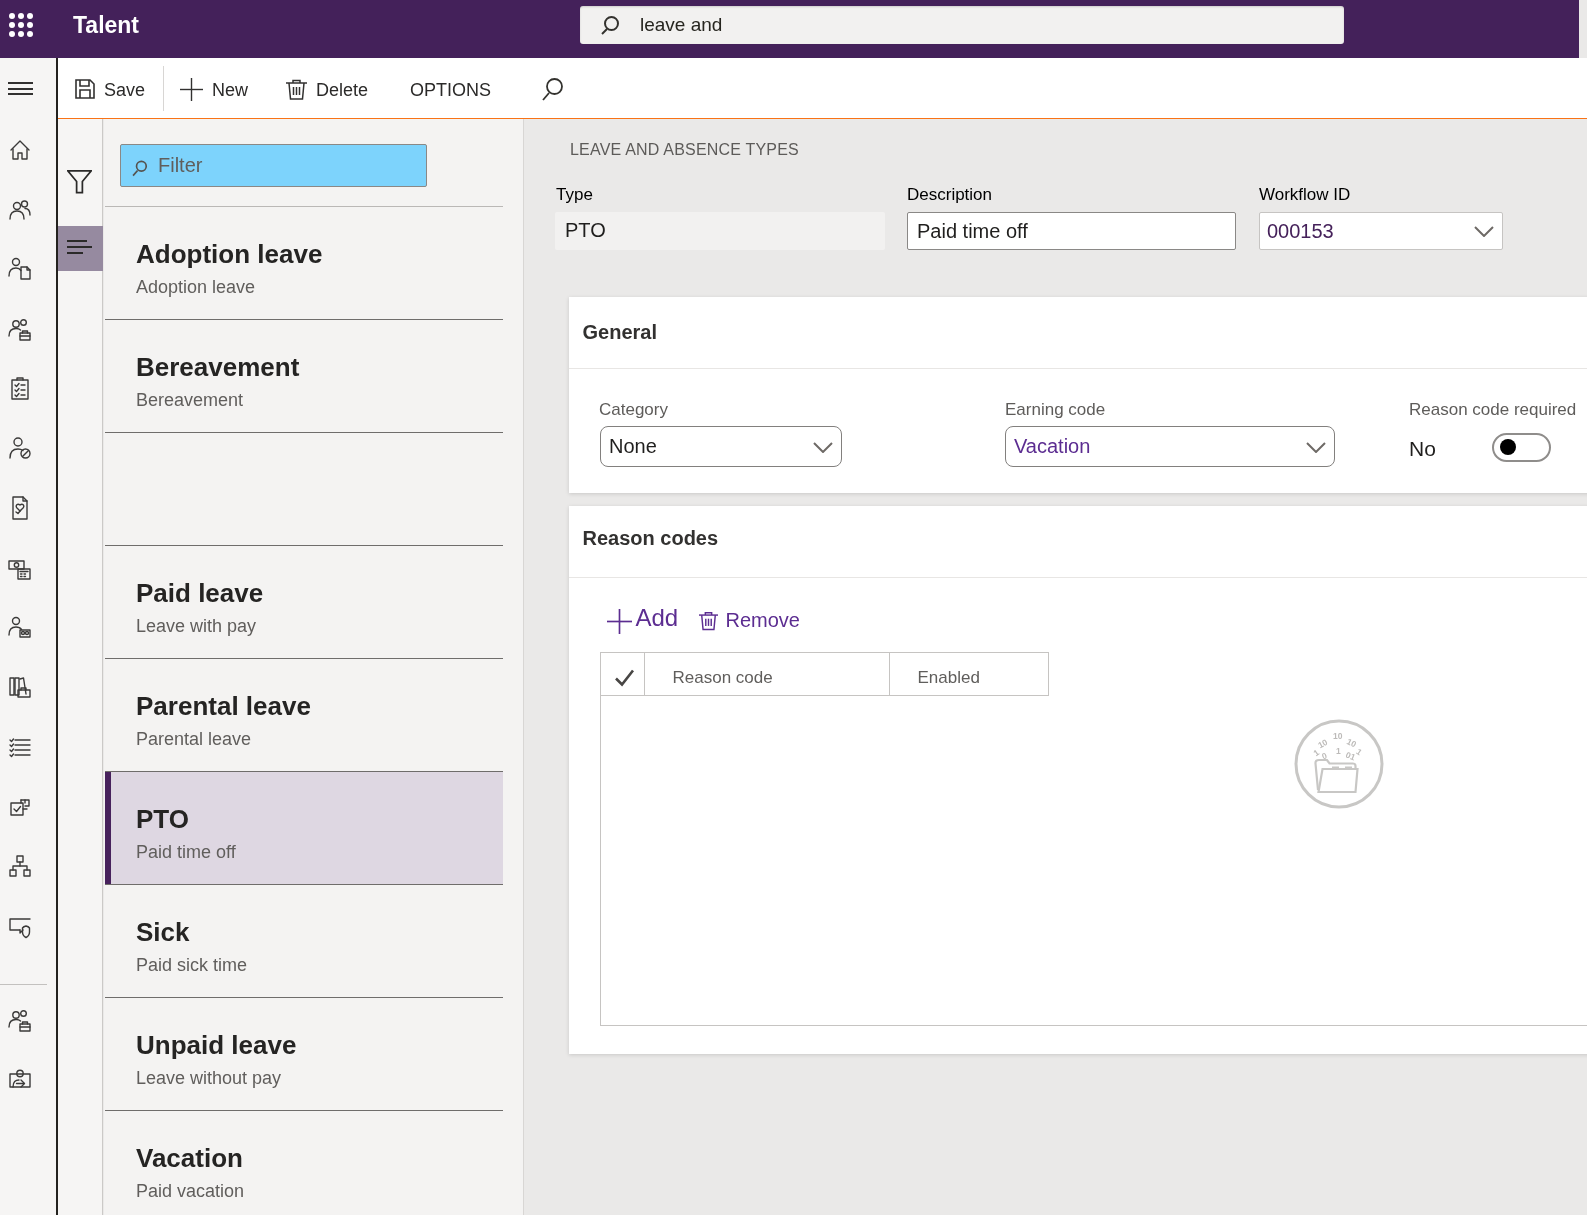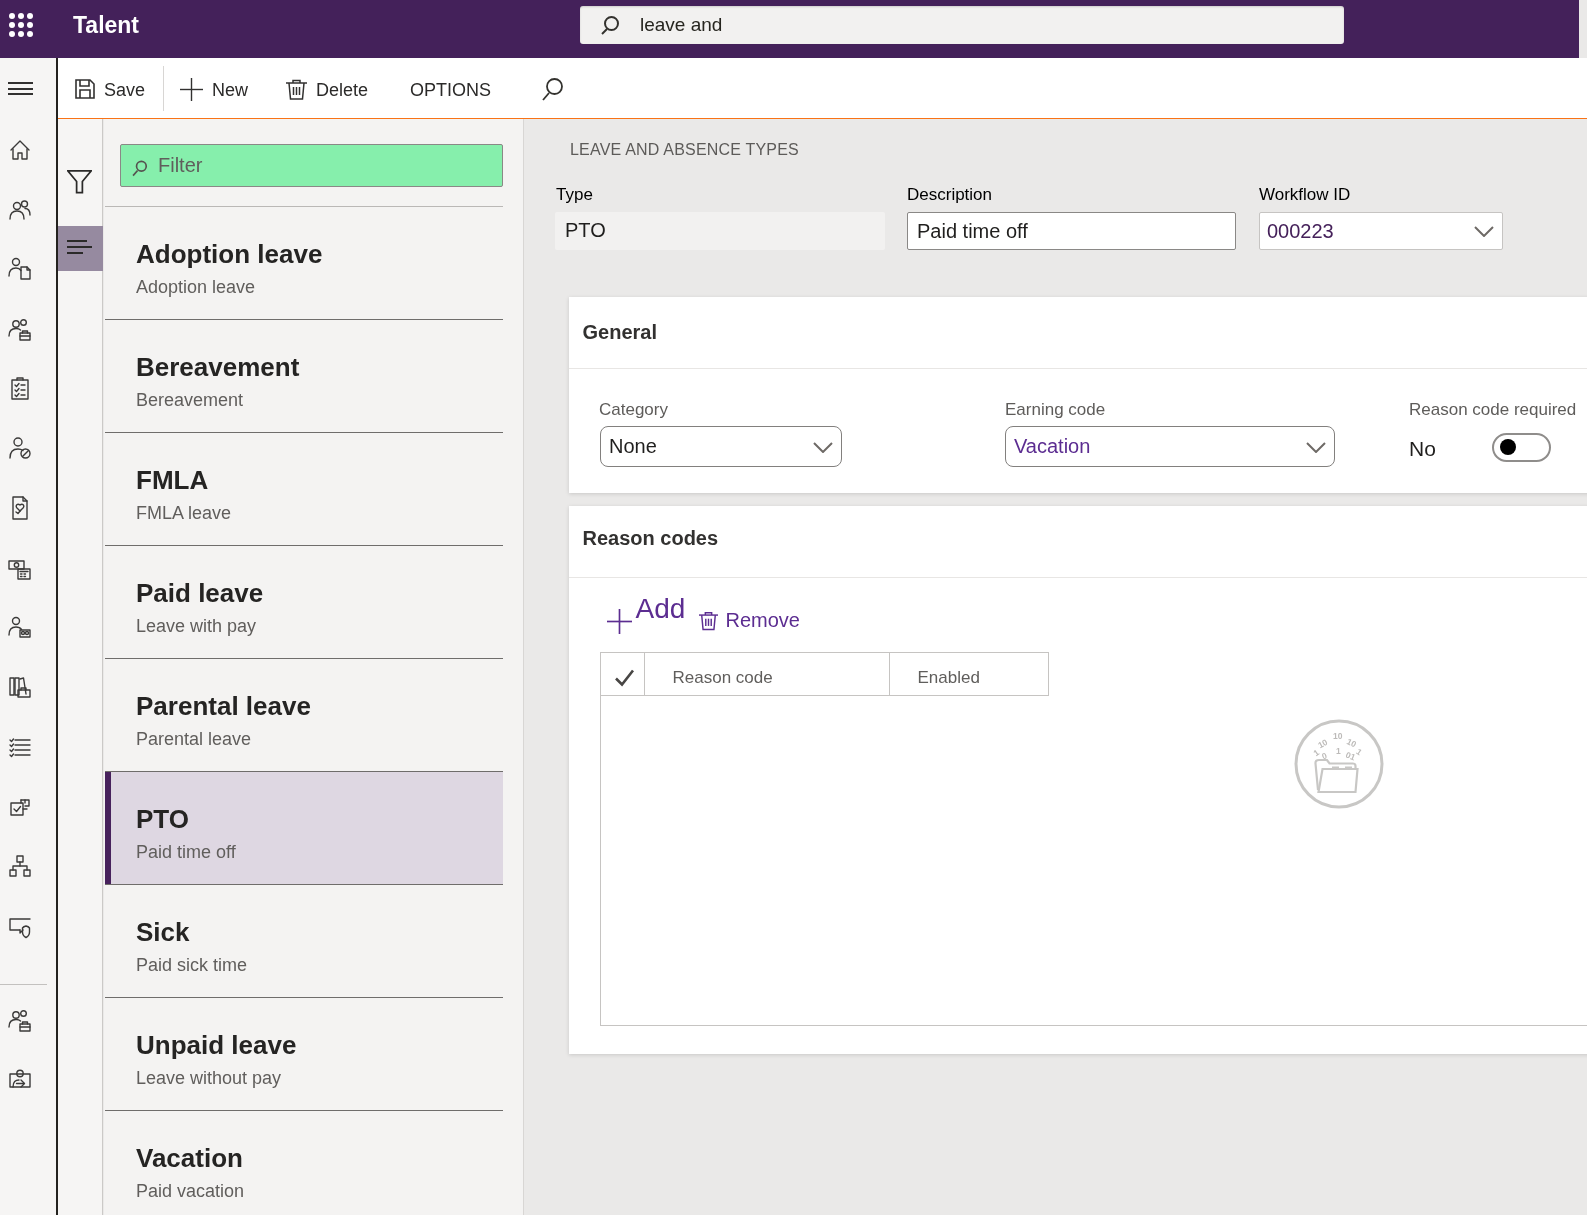--- a/index.html
+++ b/index.html
@@ -22,21 +22,21 @@
 #sidebar{position:absolute;left:0;top:58px;width:56px;height:1157px;background:#f6f5f4}
 #sideline{position:absolute;left:56px;top:58px;width:2px;height:1157px;background:#24221f}
 #sidebar svg{position:absolute;left:8px}
 #sidesep{position:absolute;left:0;top:984px;width:47px;height:1px;background:#c3c1bf}
 
 #rail{position:absolute;left:58px;top:119px;width:45px;height:1096px;background:#f6f5f4;border-right:1px solid #cbc9c7}
 #railsel{position:absolute;left:58px;top:226px;width:45px;height:45px;background:#968aa0}
 #railsel div{position:absolute;left:9px;height:2px;background:#2b2a29}
 
 #list{position:absolute;left:104px;top:119px;width:420px;height:1096px;background:#f4f3f2;border-right:1px solid #d8d6d4}
-#filterbox{position:absolute;left:16px;top:25px;width:383px;height:43px;background:#86efac;border:1px solid #8a8886;border-radius:2px}
+#filterbox{position:absolute;left:16px;top:25px;width:307px;height:43px;background:#7dd3fc;border:1px solid #8a8886;border-radius:2px}
 #filterbox .ph{position:absolute;left:37px;top:0;height:41px;line-height:41px;color:#605e5c;font-size:20px}
 .lsep{position:absolute;left:1px;width:398px;height:1px;background:#6f6d6b}
 .item{position:absolute;left:1px;width:398px;height:112px}
 .item .t1{position:absolute;left:31px;top:32px;font-size:26px;font-weight:bold;color:#252423}
 .item .t2{position:absolute;left:31px;top:70px;font-size:18px;color:#605e5c}
 .item.sel{background:#ded7e2}
 .item.sel .bar{position:absolute;left:0;top:0;width:6px;height:100%;background:#47215c}
 
 #content{position:absolute;left:524px;top:119px;width:1063px;height:1096px;background:#eae9e8}
 #caption{position:absolute;left:46px;top:22px;font-size:16px;color:#5d5b59;letter-spacing:0.2px}
@@ -263,24 +263,20 @@
     <div class="item" style="top: 87.5px;">
       <div class="t1">Adoption leave</div>
       <div class="t2">Adoption leave</div>
     </div>
     <div class="lsep" style="top: 199.5px;"></div>
     <div class="item" style="top: 200.5px;">
       <div class="t1">Bereavement</div>
       <div class="t2">Bereavement</div>
     </div>
     <div class="lsep" style="top: 312.5px;"></div>
-    <div class="item" style="top: 313.5px;">
-      <div class="t1">FMLA</div>
-      <div class="t2">FMLA leave</div>
-    </div>
     <div class="lsep" style="top: 425.5px;"></div>
     <div class="item" style="top: 426.5px;">
       <div class="t1">Paid leave</div>
       <div class="t2">Leave with pay</div>
     </div>
     <div class="lsep" style="top: 538.5px;"></div>
     <div class="item" style="top: 539.5px;">
       <div class="t1">Parental leave</div>
       <div class="t2">Parental leave</div>
     </div>
@@ -312,21 +308,21 @@
   <div class="flabel" style="left:32px">Type</div>
   <div class="flabel" style="left:383px">Description</div>
   <div class="flabel" style="left:735px">Workflow ID</div>
   <div class="fbox" id="fType">
       <div class="v" style="left:10px">PTO</div>
     </div>
   <div class="fbox" id="fDesc">
       <div class="v" style="left:9px">Paid time off</div>
     </div>
   <div class="fbox" id="fWork">
-      <div class="v purp" style="left:7px;color:#45215a">000223</div>
+      <div class="v purp" style="left:7px;color:#45215a">000153</div>
     <svg class="chev" style="right:8px;top:13px" viewBox="0 0 20 11" fill="none" stroke="#6e6a66" stroke-width="2">
         <path d="M1 1 L10 10 L19 1"></path>
       </svg>
   </div>
 
   <div class="card" id="cardGeneral" style="top:178px;height:196px">
     <div class="ctitle" style="top:24px">General</div>
     <div class="cdiv" style="top:71px"></div>
     <div class="glabel" style="left:30.5px;top:102.5px">Category</div>
     <div class="gsel" style="left:31.5px;top:129px;width:242px">
@@ -349,21 +345,21 @@
       </div>
   </div>
 
   <div class="card" id="cardReason" style="top:386.5px;height:548px">
     <div class="ctitle" style="top:21px">Reason codes</div>
     <div class="cdiv" style="top:71px"></div>
     <svg style="position:absolute;left:38px;top:103px" width="25" height="25" viewBox="0 0 24 24" stroke="#5c2d91" stroke-width="1.6">
         <line x1="12" y1="0" x2="12" y2="24"></line>
         <line x1="0" y1="12" x2="24" y2="12"></line>
       </svg>
-    <div style="position:absolute;left:67px;top:87px;font-size:28px" class="purp">Add</div>
+    <div style="position:absolute;left:67px;top:98px;font-size:24px" class="purp">Add</div>
     <svg style="position:absolute;left:130px;top:104px" width="19" height="21" viewBox="0 0 21 22" fill="none" stroke="#5c2d91" stroke-width="1.6">
         <path d="M3 5 L4.5 21 H16.5 L18 5"></path>
         <line x1="0" y1="5" x2="21" y2="5"></line>
         <path d="M7 5 V2.5 H14 V5"></path>
         <line x1="7.5" y1="9" x2="7.5" y2="17"></line>
         <line x1="10.5" y1="9" x2="10.5" y2="17"></line>
         <line x1="13.5" y1="9" x2="13.5" y2="17"></line>
       </svg>
     <div style="position:absolute;left:157px;top:103px;font-size:20px" class="purp">Remove</div>
 

